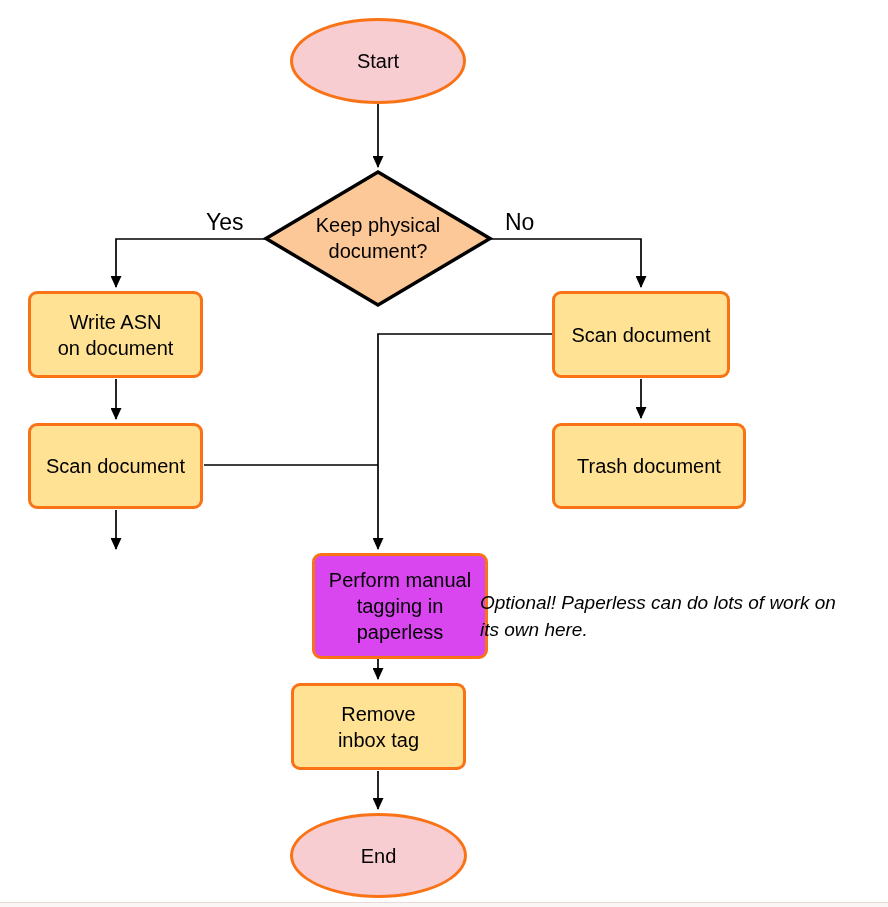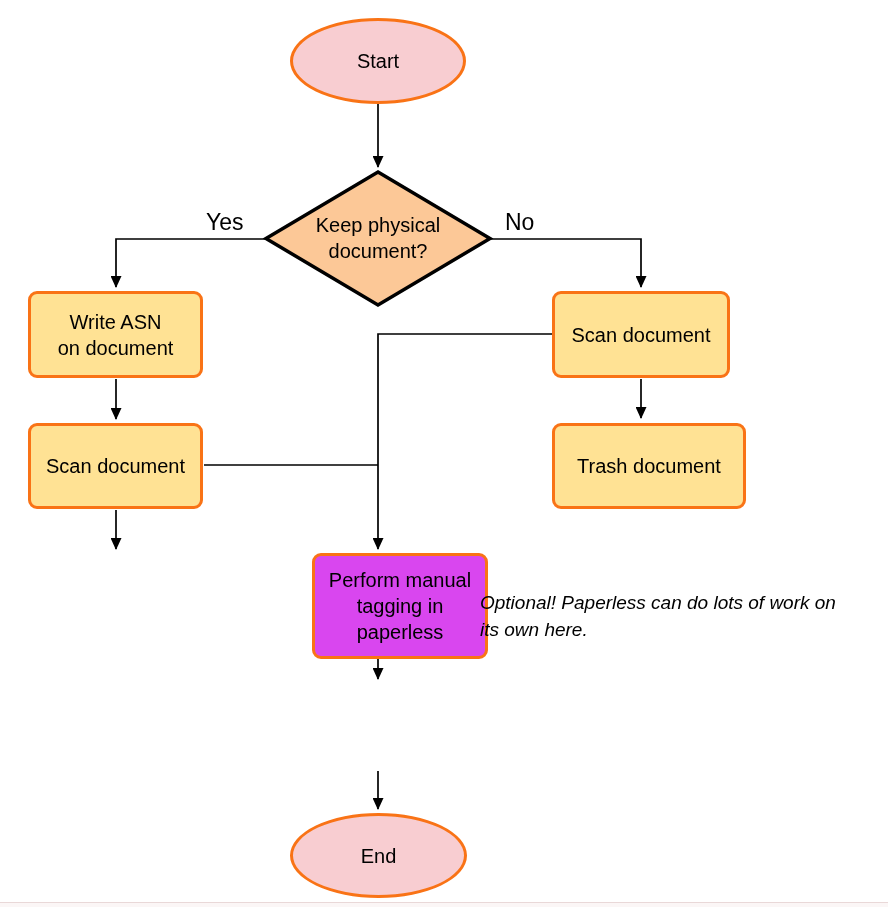--- a/index.html
+++ b/index.html
@@ -110,20 +110,24 @@
 
   <div class="node rect" style="left: 290px; top: 553px; width: 176px; height: 106px; background-color: #d946ef; margin-left: 22px;">
     <span class="label">Perform manual
 tagging in
 paperless</span>
   </div>
 
   <div class="annotation">Optional! Paperless can do lots of work on
 its own here.</div>
 
+  <div class="node rect" style="left: 291px; top: 683px; width: 175px; height: 87px; background-color: rgb(255, 226, 148);">
+    <span class="label">Remove
+inbox tag</span>
+  </div>
 
   <div class="node ellipse" style="left: 290px; top: 813px; width: 177px; height: 85px; background-color: rgb(248, 205, 209);">
     <span class="label">End</span>
   </div>
 
   <div class="bottom-divider"></div>
   <div class="bottom-strip"></div>
 
 </div>
 

